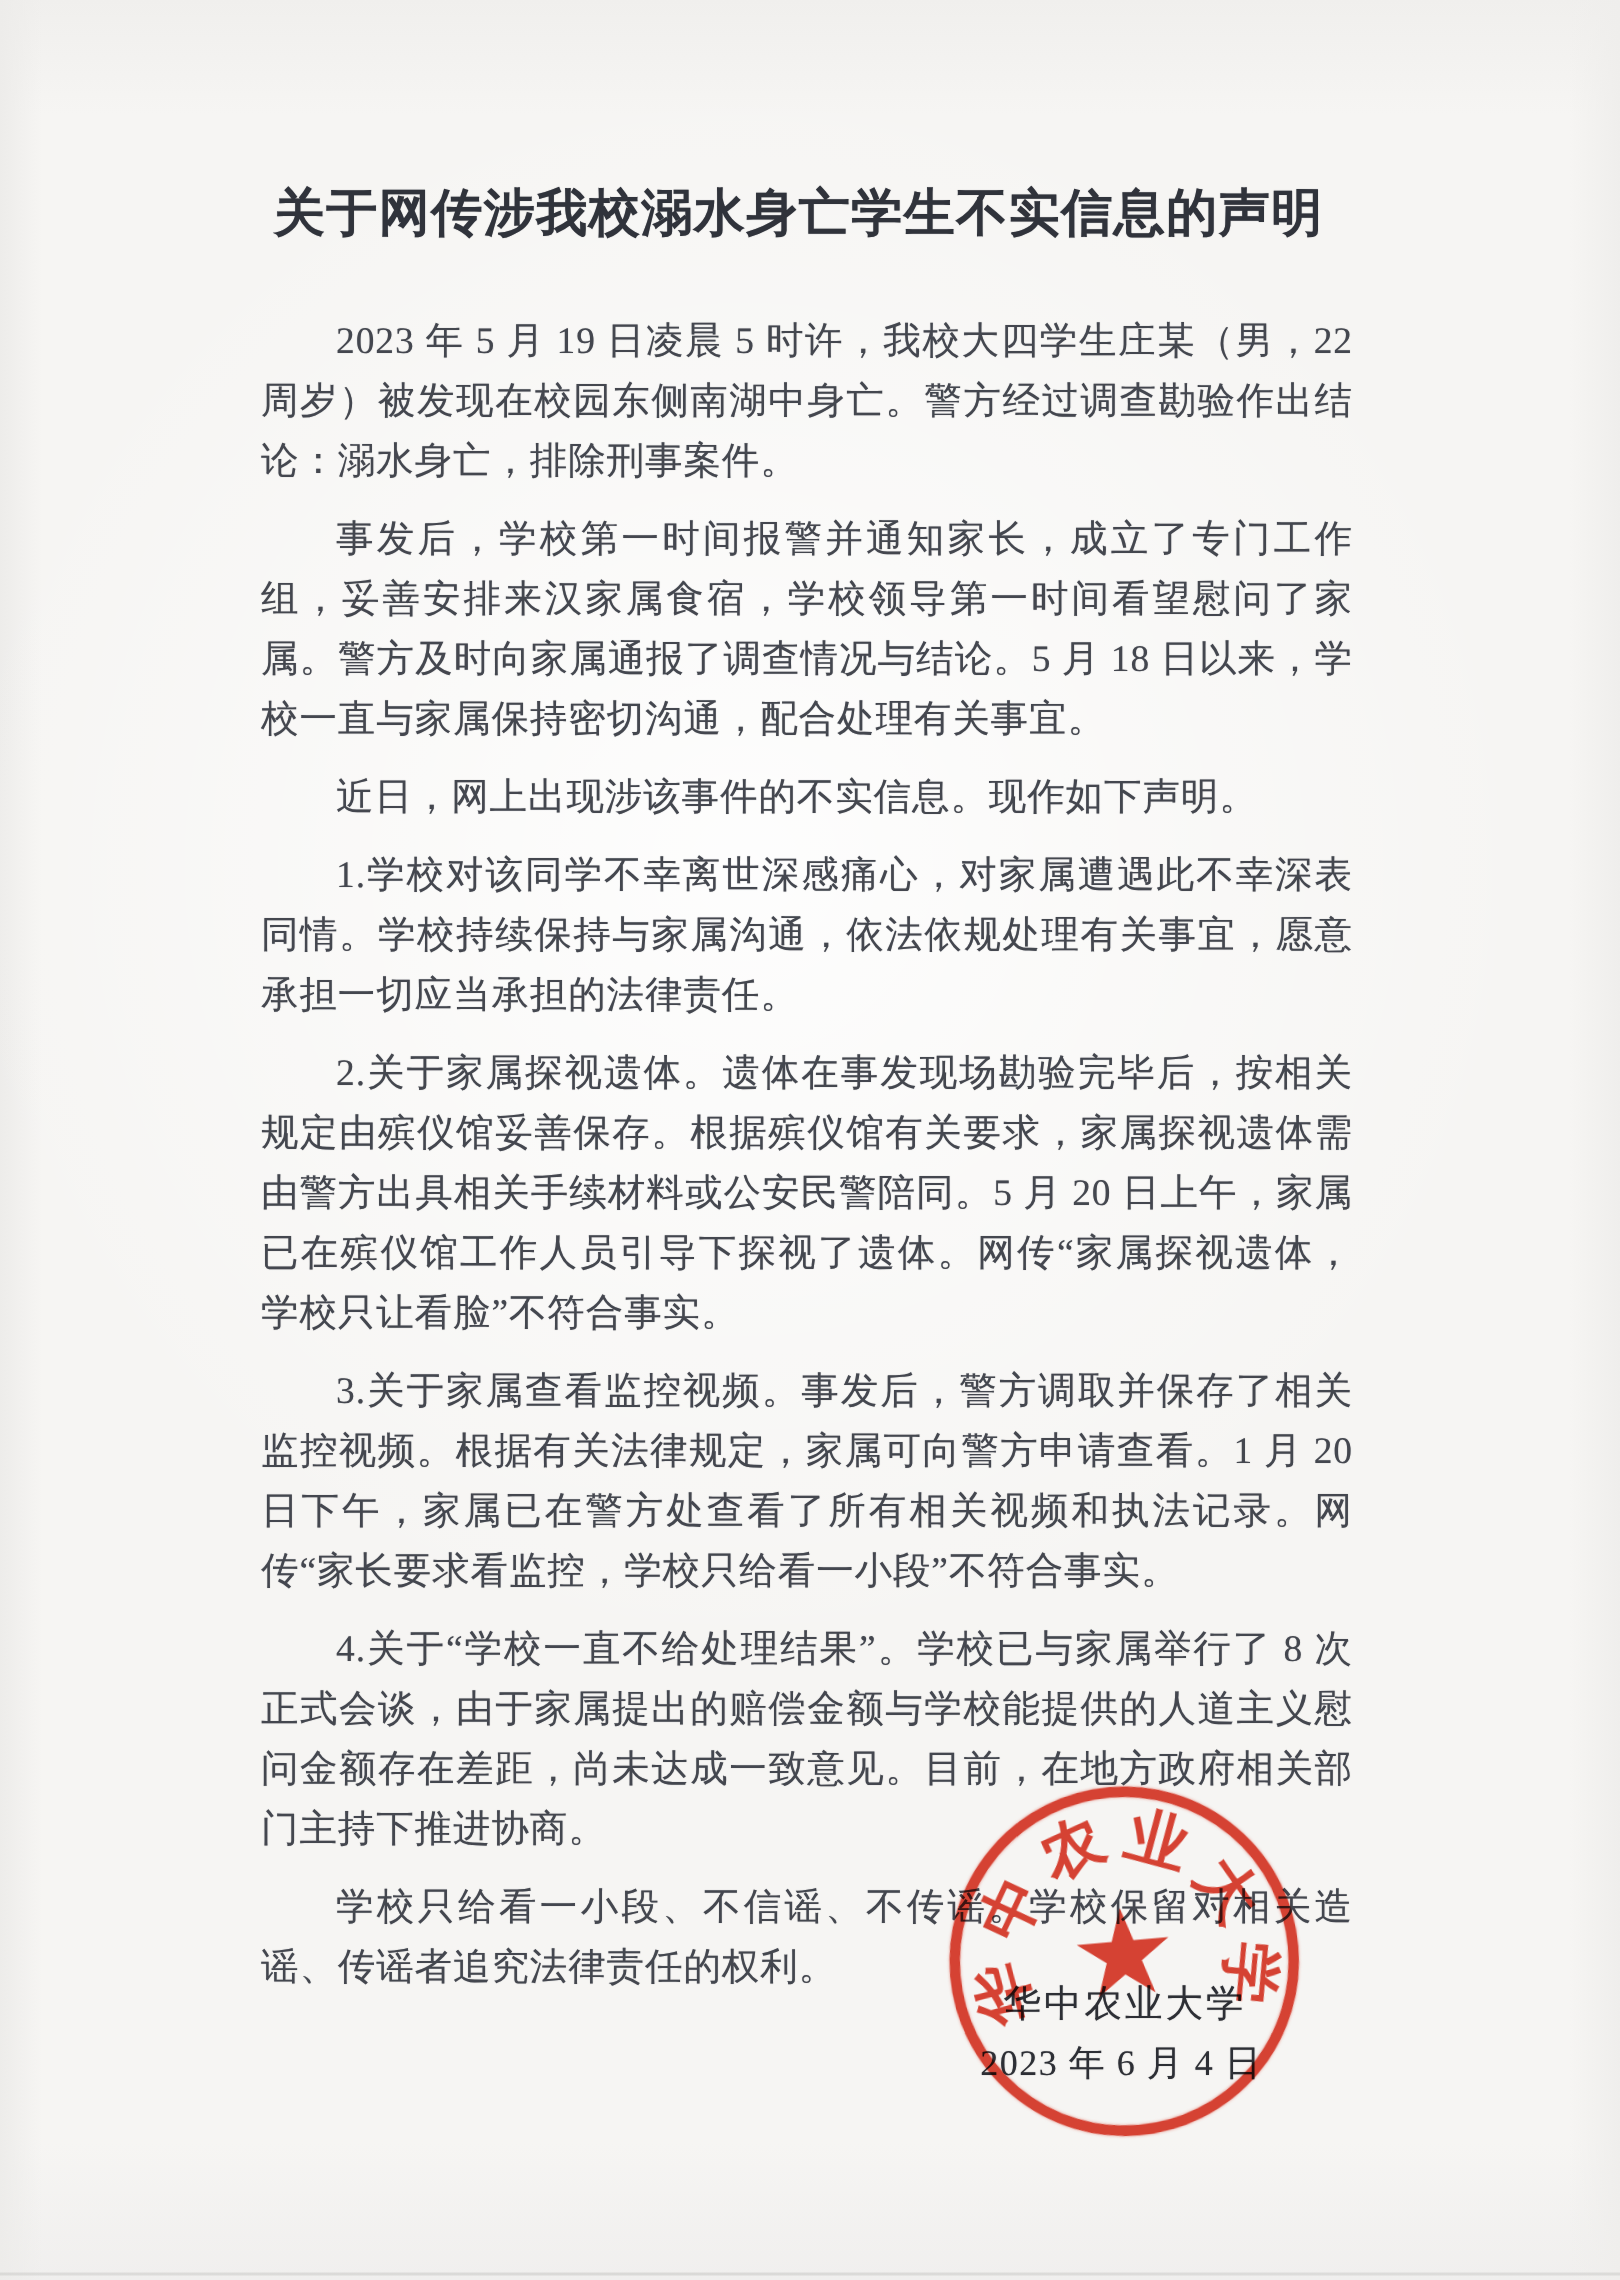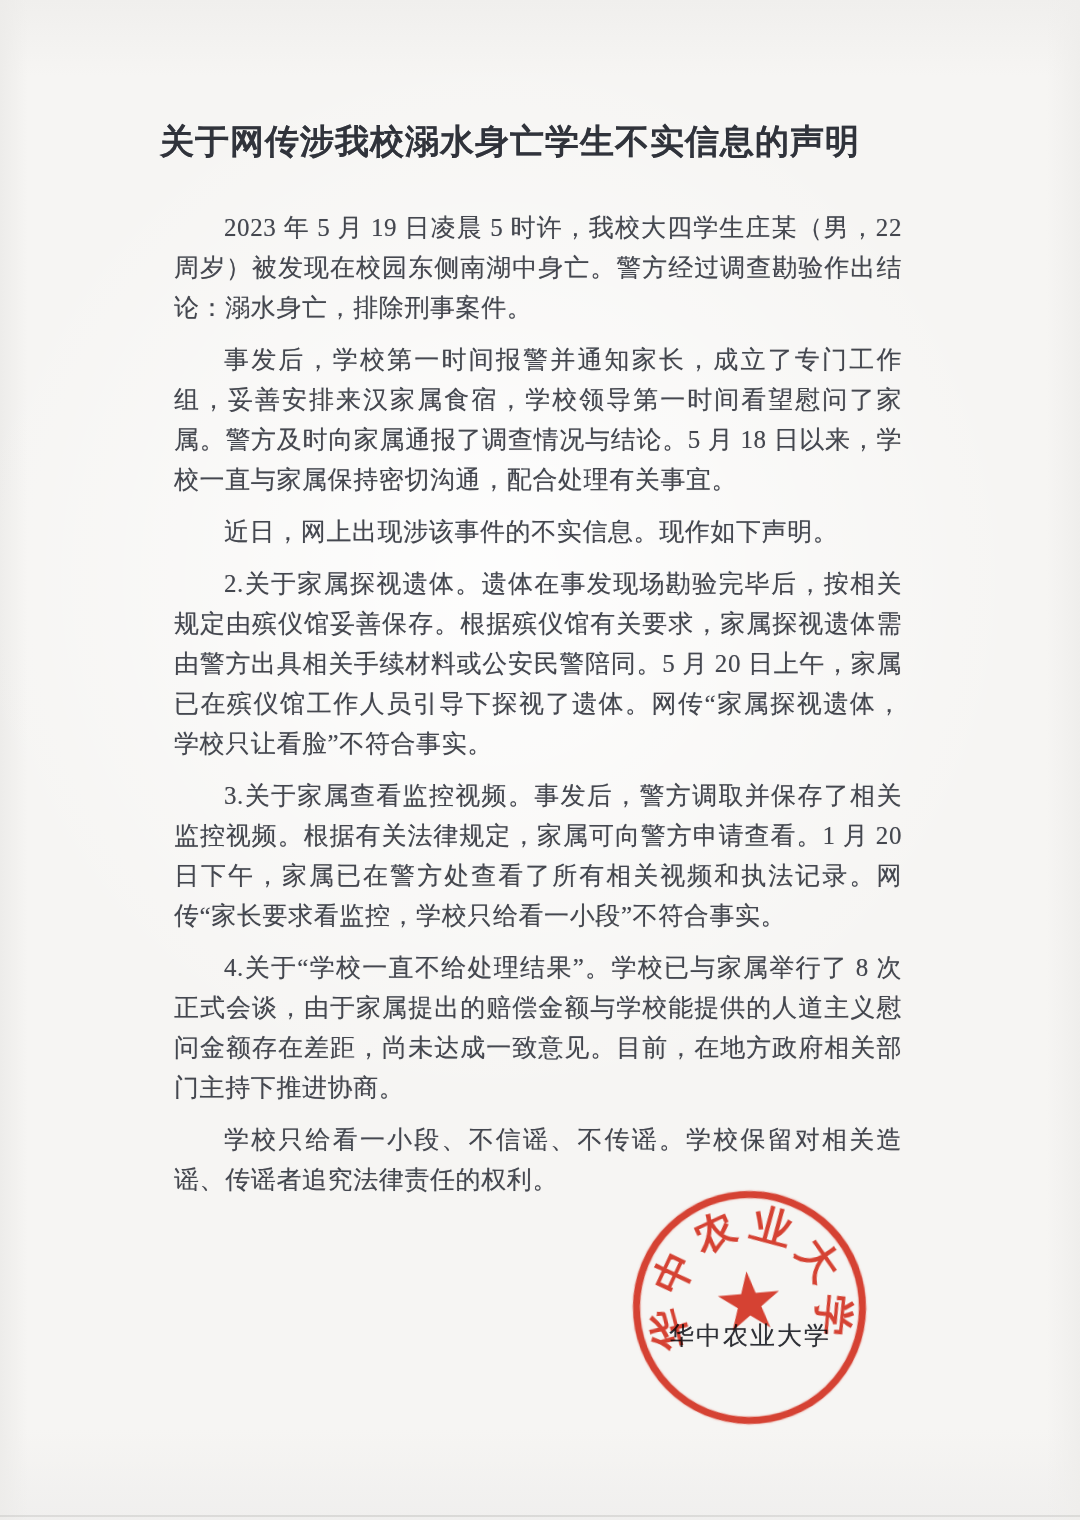--- a/index.html
+++ b/index.html
@@ -27,20 +27,21 @@
     background: linear-gradient(90deg,
       rgba(175,175,172,0.30), rgba(190,190,187,0.45) 40%,
       rgba(175,175,172,0.30) 75%, rgba(190,190,187,0.40));
   }
 
   .doc-title {
     position: absolute;
     top: 119px;
     left: 160px;
     width: 745px;
+    text-align: center;
     font-size: 34px;
     font-weight: bold;
     letter-spacing: 1px;
     color: #30333b;
     text-shadow: 0 0 0.6px rgba(48,51,59,0.55);
   }
 
   .doc-body {
     position: absolute;
     top: 196px;
@@ -127,27 +128,29 @@
 <body>
 
 <div class="page">
 
   <h1 class="doc-title">关于网传涉我校溺水身亡学生不实信息的声明</h1>
 
   <div class="doc-body">
     <p>2023 年 5 月 19 日凌晨 5 时许，我校大四学生庄某（男，22 周岁）被发现在校园东侧南湖中身亡。警方经过调查勘验作出结论：溺水身亡，排除刑事案件。</p>
     <p>事发后，学校第一时间报警并通知家长，成立了专门工作组，妥善安排来汉家属食宿，学校领导第一时间看望慰问了家属。警方及时向家属通报了调查情况与结论。5 月 18 日以来，学校一直与家属保持密切沟通，配合处理有关事宜。</p>
     <p>近日，网上出现涉该事件的不实信息。现作如下声明。</p>
+    <p>1.学校对该同学不幸离世深感痛心，对家属遭遇此不幸深表同情。学校持续保持与家属沟通，依法依规处理有关事宜，愿意承担一切应当承担的法律责任。</p>
     <p>2.关于家属探视遗体。遗体在事发现场勘验完毕后，按相关规定由殡仪馆妥善保存。根据殡仪馆有关要求，家属探视遗体需由警方出具相关手续材料或公安民警陪同。5 月 20 日上午，家属已在殡仪馆工作人员引导下探视了遗体。网传“家属探视遗体，学校只让看脸”不符合事实。</p>
     <p>3.关于家属查看监控视频。事发后，警方调取并保存了相关监控视频。根据有关法律规定，家属可向警方申请查看。1 月 20 日下午，家属已在警方处查看了所有相关视频和执法记录。网传“家长要求看监控，学校只给看一小段”不符合事实。</p>
     <p>4.关于“学校一直不给处理结果”。学校已与家属举行了 8 次正式会谈，由于家属提出的赔偿金额与学校能提供的人道主义慰问金额存在差距，尚未达成一致意见。目前，在地方政府相关部门主持下推进协商。</p>
     <p>学校只给看一小段、不信谣、不传谣。学校保留对相关造谣、传谣者追究法律责任的权利。</p>
   </div>
 
   <div class="sig-org">华中农业大学</div>
+  <div class="sig-date">2023 年 6 月 4 日</div>
 
   <div class="seal">
     <span class="seal-ring"></span>
     <span class="seal-star">★</span>
     <span class="seal-arc-char" style="--a:-100deg">华</span>
     <span class="seal-arc-char" style="--a:-60deg">中</span>
     <span class="seal-arc-char" style="--a:-20deg">农</span>
     <span class="seal-arc-char" style="--a:20deg">业</span>
     <span class="seal-arc-char" style="--a:60deg">大</span>
     <span class="seal-arc-char" style="--a:100deg">学</span>

